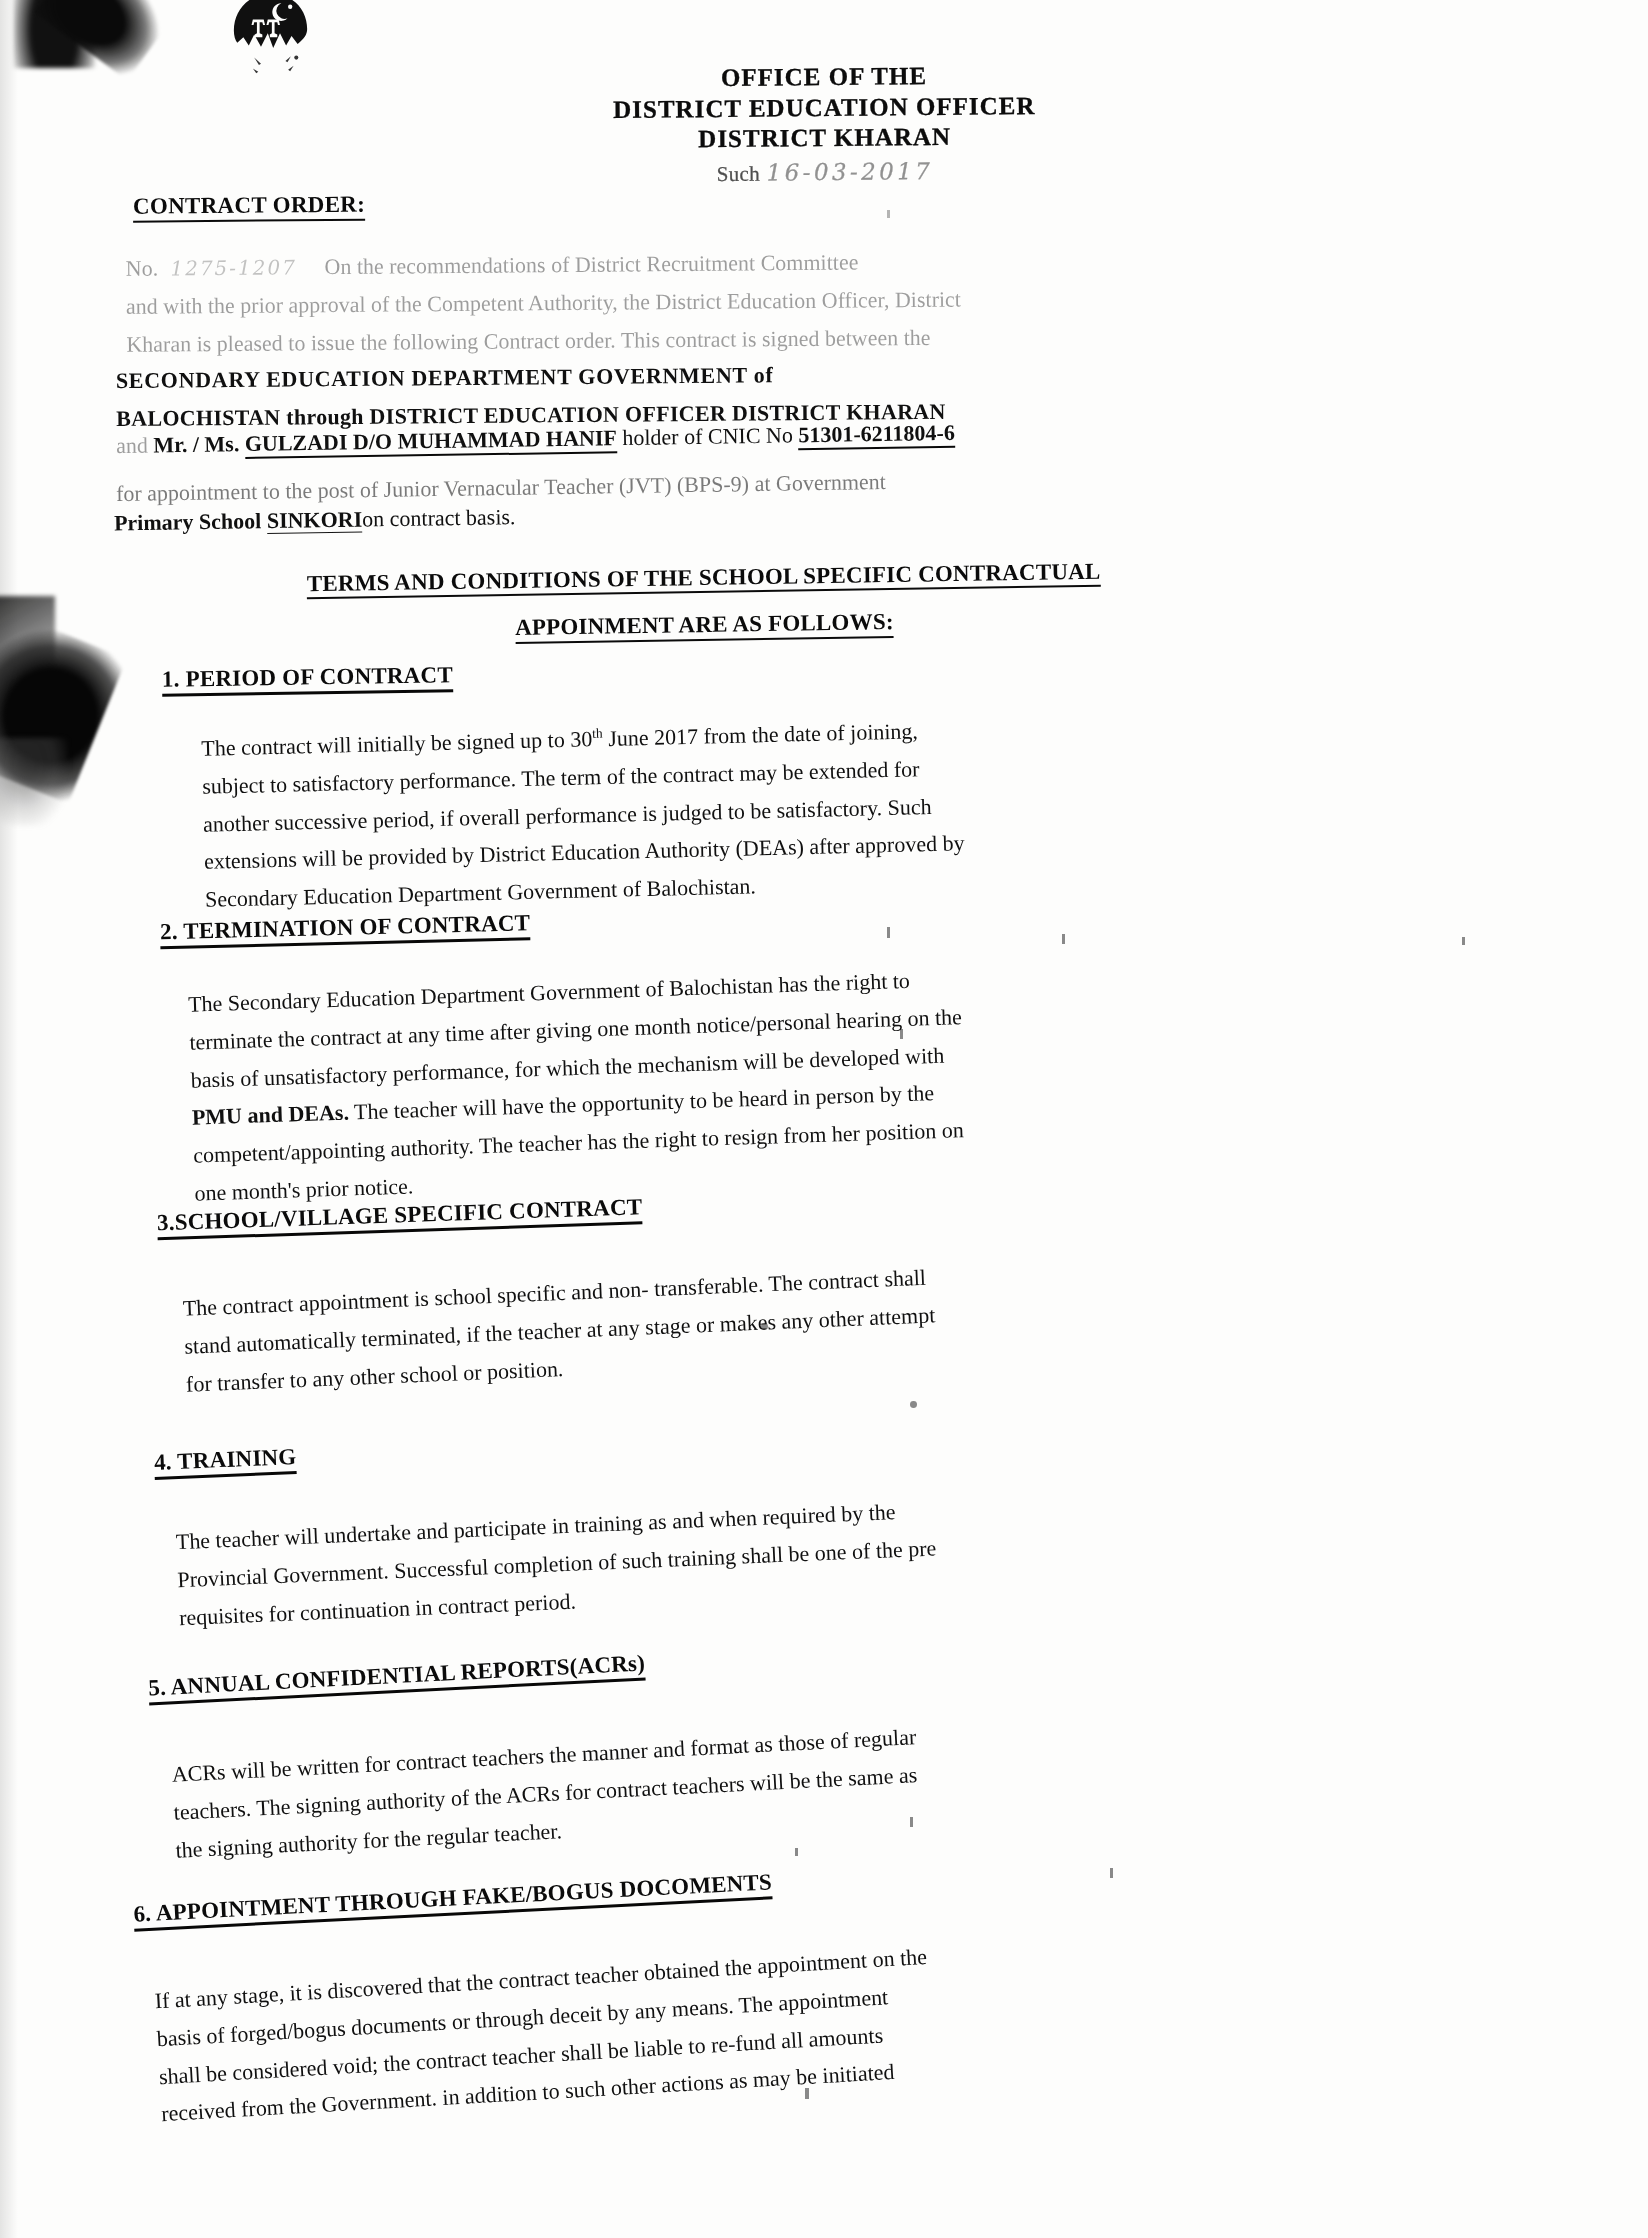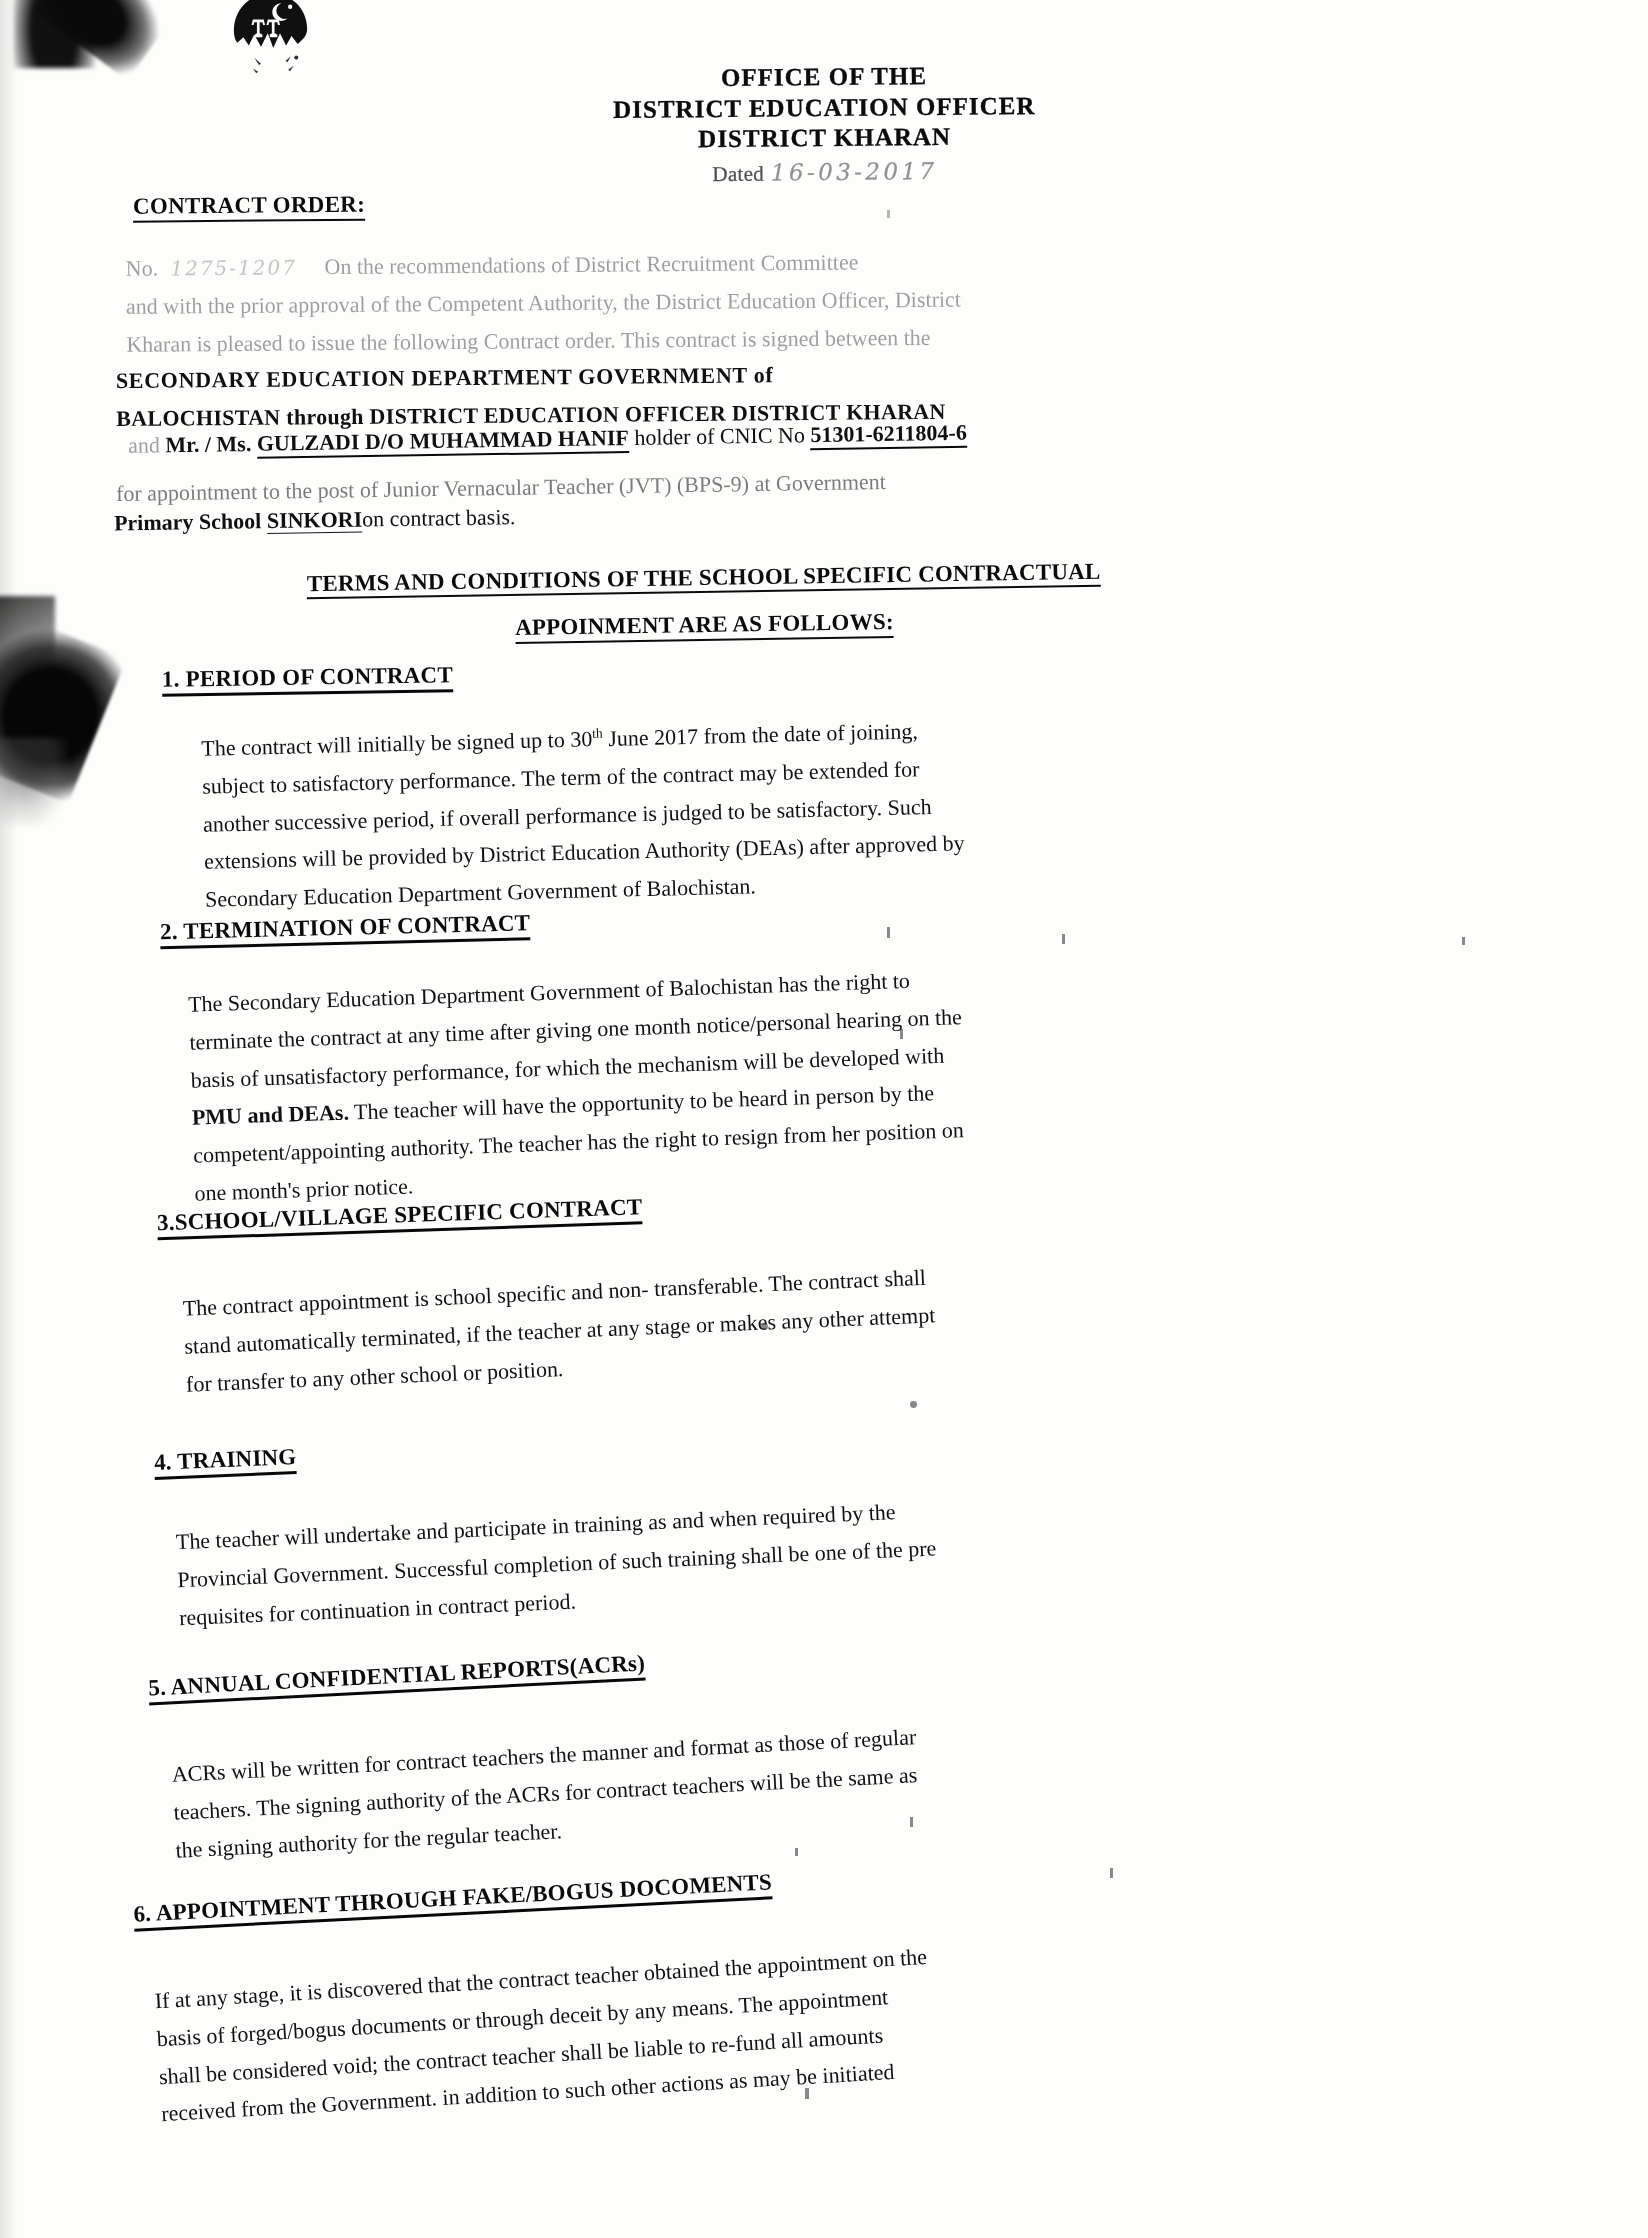--- a/index.html
+++ b/index.html
@@ -225,21 +225,21 @@
         <circle cx="108" cy="98" r="3"></circle>
       </g>
     </svg>
   </div>
 
   <div class="header">
     <div class="hline l1">OFFICE OF THE</div>
     <div class="hline l2">DISTRICT EDUCATION OFFICER</div>
     <div class="hline l3">DISTRICT KHARAN</div>
     <div class="hline dated">
-      <span>Dated</span><span class="hand">16-03-2017</span>
+      <span>Such</span><span class="hand">16-03-2017</span>
     </div>
   </div>
 
   <div class="block skew0" style="left:133px; top:191px; width:609px;">
     <span class="h-label">CONTRACT ORDER:</span>
   </div>
 
   <div class="block skew0" style="left:126px; top:245px; width:1110px;">
     <div class="para faded">
       <span>No.</span>
@@ -251,21 +251,21 @@
     <div class="para faded">Kharan is pleased to issue the following Contract order. This contract is signed between the</div>
   </div>
 
   <div class="block skew0" style="left:116px; top:357px; width:1144px;">
     <div class="para bold" style="text-align:justify; letter-spacing:0.7px;">SECONDARY EDUCATION DEPARTMENT GOVERNMENT of</div>
     <div class="para bold" style="letter-spacing:0.3px;">BALOCHISTAN through DISTRICT EDUCATION OFFICER DISTRICT KHARAN</div>
   </div>
 
   <div class="block skew1" style="left:116px; top:420px; width:1150px;">
     <div class="para" style="line-height:1.5;">
-      <span class="faded" style="opacity:0.4;margin-left:12px;">and</span>
+      <span class="faded" style="opacity:0.4;">and</span>
       <span class="bold">Mr. / Ms.</span>
       <span class="bold ul">GULZADI D/O MUHAMMAD HANIF</span>
       <span class="bold" style="font-weight:normal;">holder of CNIC No</span>
       <span class="bold ul">51301-6211804-6</span>
     </div>
   </div>
 
   <div class="block skew1" style="left:116px; top:466px; width:1150px;">
     <div class="para faded2">for appointment to the post of Junior Vernacular Teacher (JVT) (BPS-9) at Government</div>
   </div>

